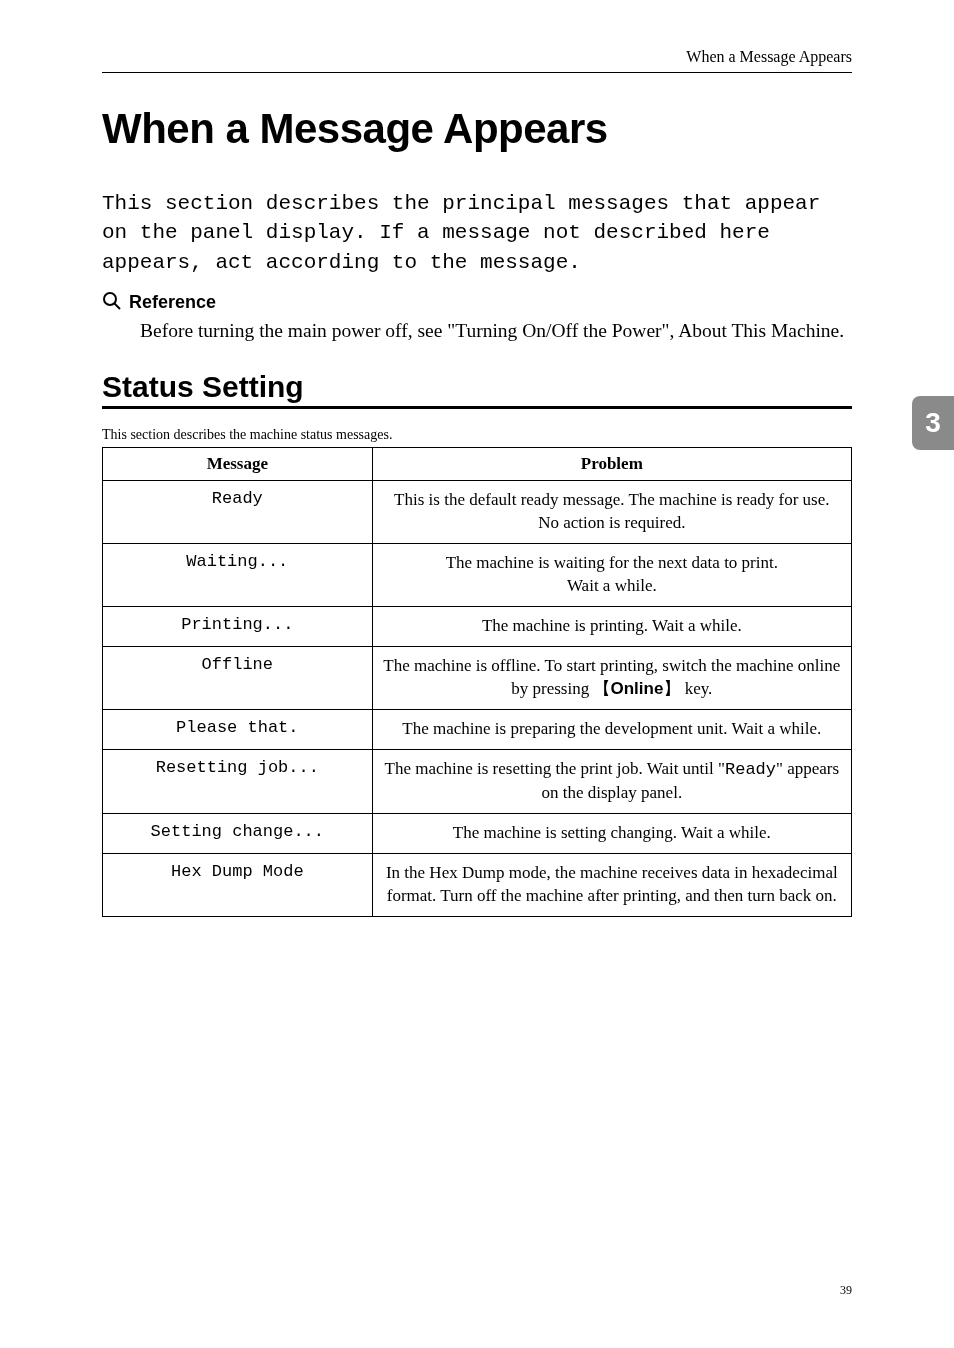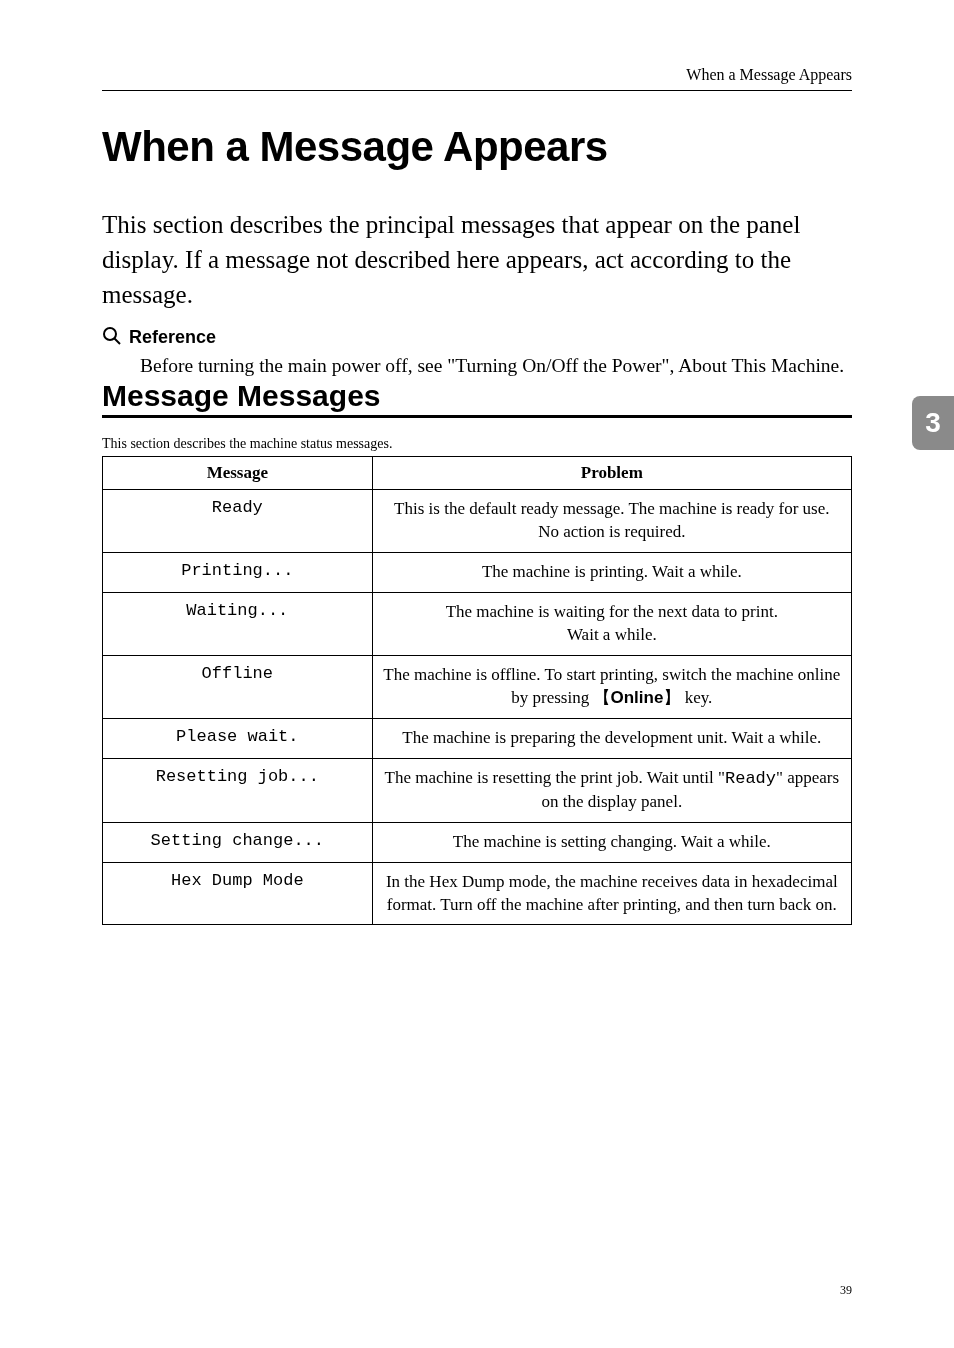--- a/index.html
+++ b/index.html
@@ -7,58 +7,60 @@
       width: 954px;
       height: 1348px;
       background: #fff;
       font-family: Georgia, 'Times New Roman', serif;
       color: #000;
       position: relative;
     }
     .page {
       width: 954px;
       height: 1348px;
-      padding: 66px 102px 0 102px;
+      padding: 48px 102px 0 102px;
       position: relative;
     }
     .running-head {
       text-align: right;
       font-size: 16px;
       font-family: Georgia, serif;
       border-bottom: 1px solid #000;
       padding-bottom: 6px;
       margin-bottom: 32px;
     }
     .main-title {
       font-family: Arial, Helvetica, sans-serif;
       font-weight: 700;
       font-size: 42px;
       margin-bottom: 36px;
       letter-spacing: -0.5px;
     }
     .body-text {
-      font-size: 25px;
+      font-size: 21px;
       line-height: 1.4;
       margin-bottom: 14px;
+      font-family: Liberation Mono, monospace;
     }
     .ref-heading {
       font-family: Arial, Helvetica, sans-serif;
       font-weight: 700;
       font-size: 18px;
       margin-top: 12px;
       margin-bottom: 4px;
     }
     .ref-heading svg {
       vertical-align: -3px;
       margin-right: 2px;
     }
     .ref-body {
       font-size: 19.5px;
       line-height: 1.4;
       padding-left: 38px;
+      margin-bottom: 26px;
     }
     .status-section-title {
       font-family: Arial, Helvetica, sans-serif;
       font-weight: 700;
       font-size: 30px;
       padding-bottom: 2px;
       border-bottom: 3px solid #000;
       margin-bottom: 18px;
     }
     .status-intro {
@@ -139,54 +141,54 @@
     <span>
       <svg width="20" height="20" viewBox="0 0 20 20">
         <circle cx="8" cy="8" r="6" stroke="#000" stroke-width="2" fill="none"></circle>
         <line x1="12.5" y1="12.5" x2="18" y2="18" stroke="#000" stroke-width="2"></line>
       </svg>
     </span><span>Reference</span>
   </div>
 
   <p class="ref-body">Before turning the main power off, see "Turning On/Off the Power", About This Machine.</p>
 
-  <h2 class="status-section-title">Message Messages</h2>
+  <h2 class="status-section-title">Status Setting</h2>
 
   <p class="status-intro">This section describes the machine status messages.</p>
 
   <table class="status">
     <colgroup>
         <col class="msg-col">
         <col>
       </colgroup>
     <thead>
       <tr>
         <th>Message</th>
         <th>Problem</th>
       </tr>
     </thead>
     <tbody id="status-tbody">
         <tr>
           <td class="mono">Ready</td>
           <td class="td-problem">This is the default ready message. The machine is ready for use. No action is required.</td>
         </tr>
         <tr>
+          <td class="mono">Waiting...</td>
+          <td class="td-problem">The machine is waiting for the next data to print.<br>Wait a while.</td>
+        </tr>
+        <tr>
           <td class="mono">Printing...</td>
           <td class="td-problem">The machine is printing. Wait a while.</td>
         </tr>
         <tr>
-          <td class="mono">Waiting...</td>
-          <td class="td-problem">The machine is waiting for the next data to print.<br>Wait a while.</td>
-        </tr>
-        <tr>
           <td class="mono">Offline</td>
           <td class="td-problem">The machine is offline. To start printing, switch the machine online by pressing <span class="key">Online</span> key.</td>
         </tr>
         <tr>
-          <td class="mono">Please wait.</td>
+          <td class="mono">Please that.</td>
           <td class="td-problem">The machine is preparing the development unit. Wait a while.</td>
         </tr>
         <tr>
           <td class="mono">Resetting job...</td>
           <td class="td-problem">The machine is resetting the print job. Wait until "<span class="mono">Ready</span>" appears on the display panel.</td>
         </tr>
         <tr>
           <td class="mono">Setting change...</td>
           <td class="td-problem">The machine is setting changing. Wait a while.</td>
         </tr>

